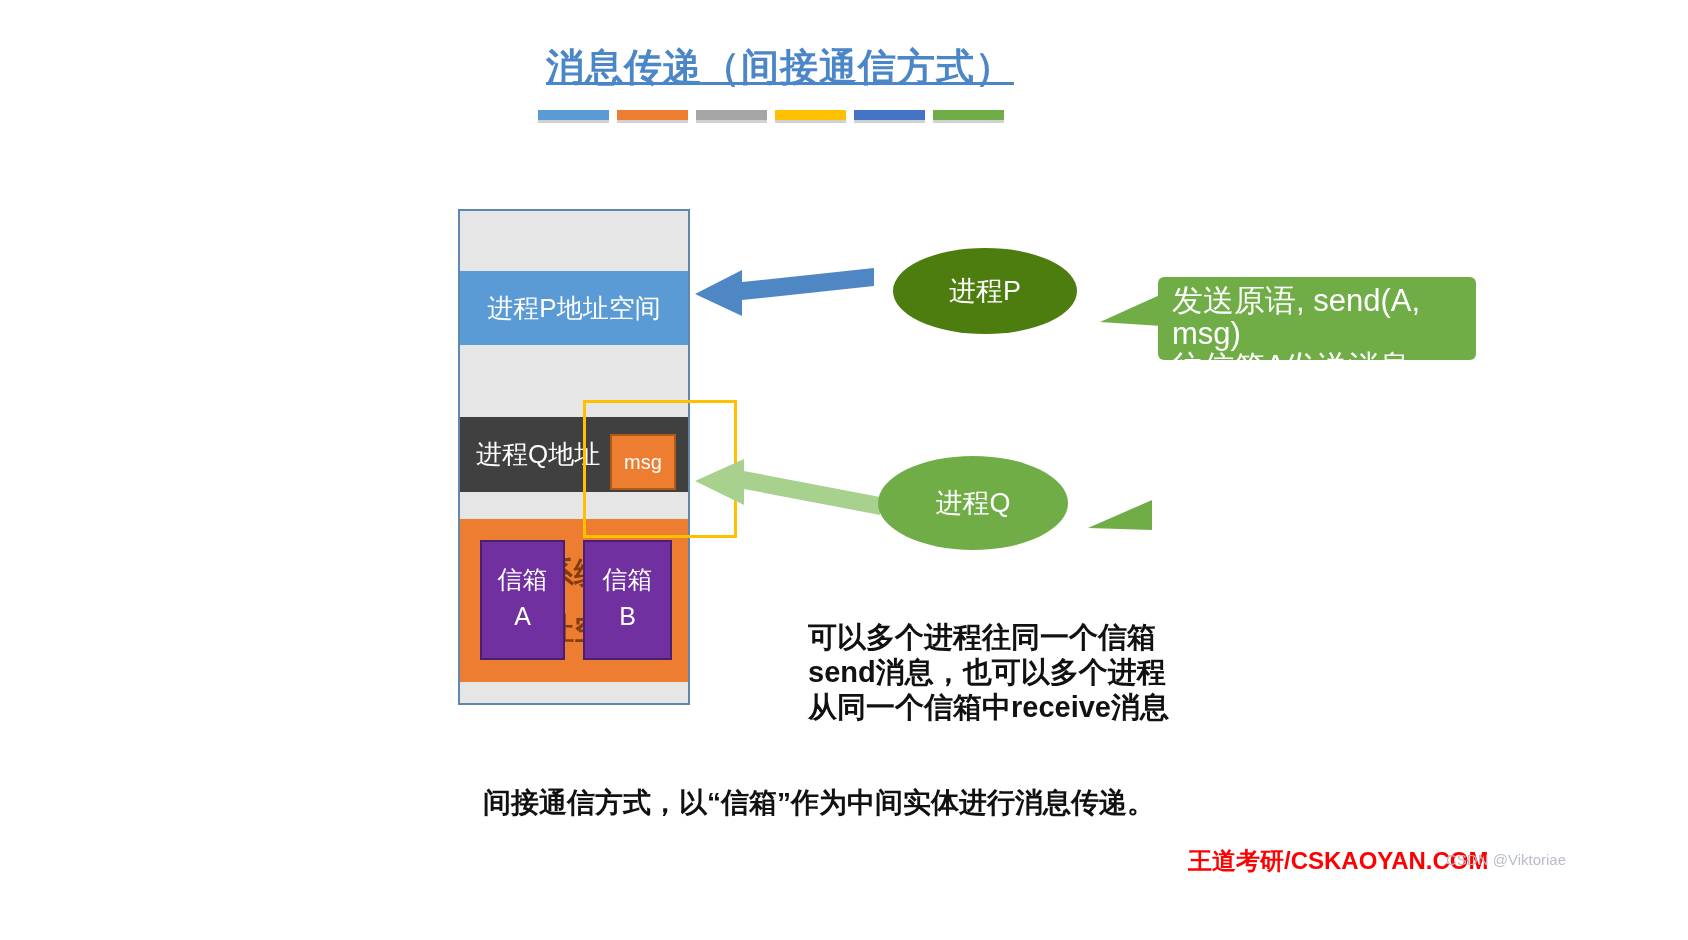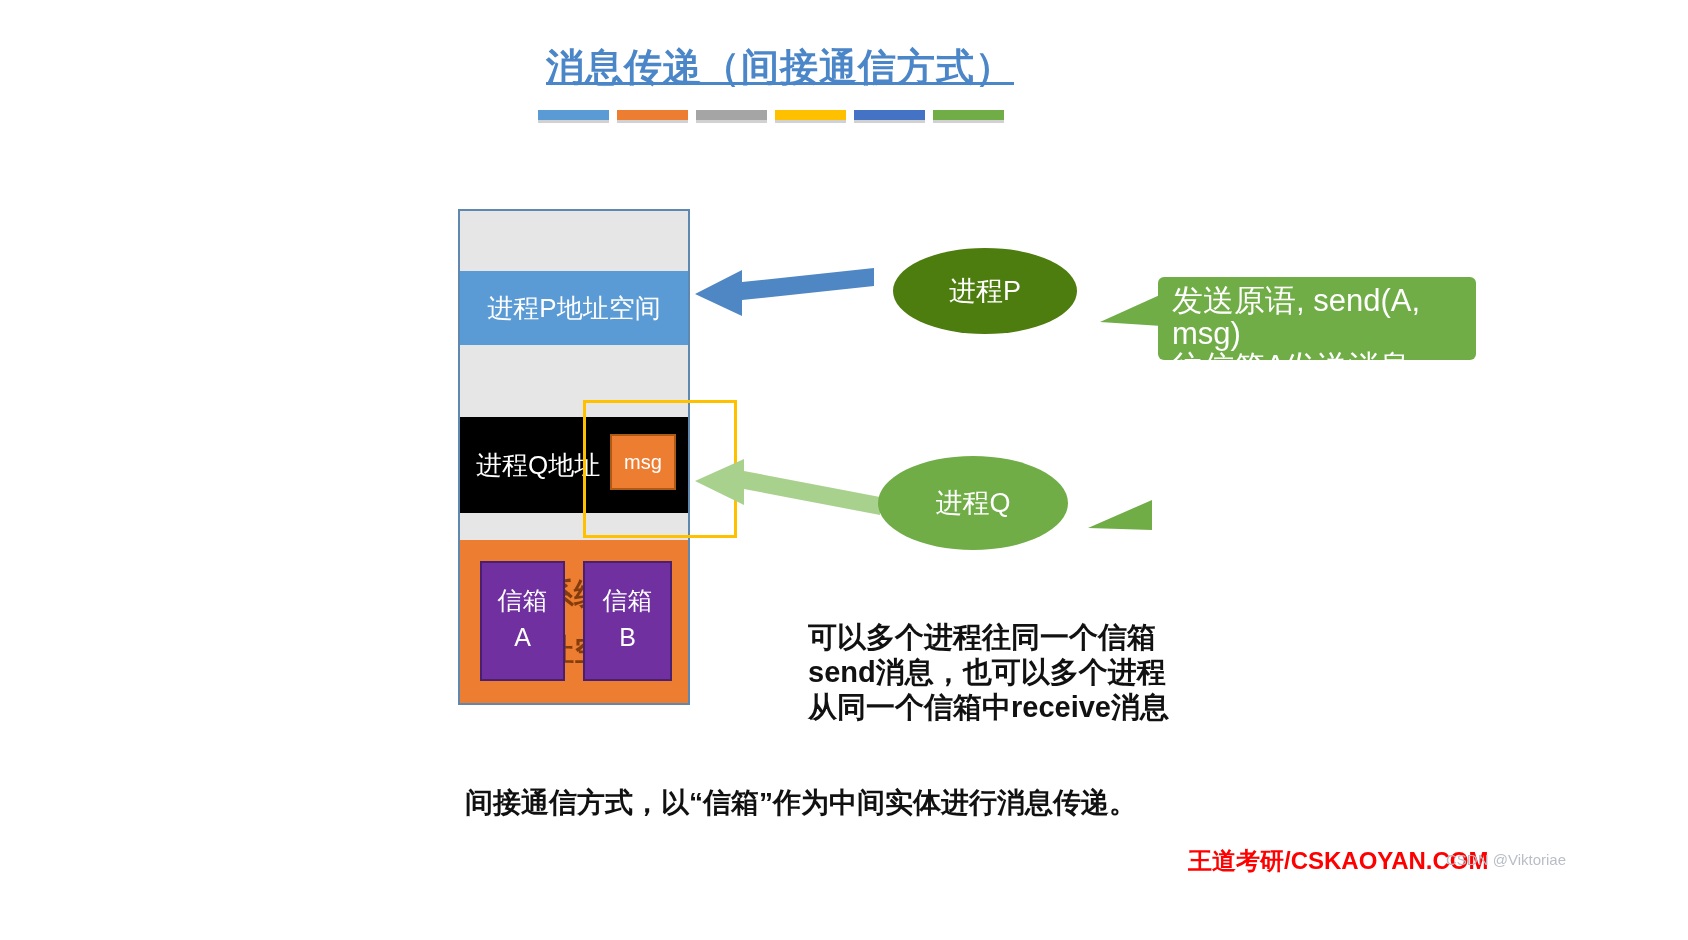--- a/index.html
+++ b/index.html
@@ -19,21 +19,21 @@
   .bar-1{background:#5B9BD5}.bar-2{background:#ED7D31}.bar-3{background:#A5A5A5}
   .bar-4{background:#FFC000}.bar-5{background:#4472C4}.bar-6{background:#70AD47}
 
   
   #memory{left:458px;top:209px;width:232px;height:496px;border:2px solid #5E88B0;
     box-sizing:border-box;background:#E7E6E6;z-index:1;}
   .seg{width:100%;box-sizing:border-box;}
   .seg-gray1{height:60px;background:#E7E6E6;}
   .seg-blue{height:74px;background:#5B9BD5;display:flex;align-items:center;justify-content:center;}
   .seg-gray2{height:72px;background:#E7E6E6;}
-  .seg-green{height:96px;background:#000000;position:relative;display:flex;align-items:center;}
+  .seg-green{height:75px;background:#404040;position:relative;display:flex;align-items:center;}
   .seg-gray3{height:27px;background:#E7E6E6;}
   .seg-orange{height:163px;background:#ED7D31;position:relative;padding-left:36px;}
   .band-label{color:#fff;font-size:26px;white-space:nowrap;}
   .seg-green .band-label{padding-left:16px;}
   #msg-box{position:absolute;left:150px;top:17px;width:66px;height:56px;background:#ED7D31;
     border:2px solid #AE5A14;color:#fff;font-size:20px;display:flex;align-items:center;
     justify-content:center;box-sizing:border-box;}
   #kernel-hidden-text{position:absolute;left:21px;top:26px;width:186px;text-align:center;
     font-size:30px;line-height:56px;color:#843C0C;font-weight:bold;z-index:1;}
   .mailbox{position:absolute;top:21px;height:120px;background:#7030A0;border:2px solid #4B1F6F;
@@ -65,21 +65,21 @@
   #callout-receive{left:1148px;top:478px;width:366px;height:74px;font-size:23px;
     line-height:32px;padding:4px 0 0 14px;}
   #callout-send-tail{left:1098px;top:292px;z-index:3;}
   #callout-receive-tail{left:1086px;top:498px;z-index:3;}
 
   
   #note{left:808px;top:620px;width:410px;font-size:29px;line-height:35px;color:#111;
     font-weight:600;}
 
   
-  #footer-line{left:465px;top:784px;font-size:28px;color:#111;font-weight:600;white-space:nowrap;}
+  #footer-line{left:483px;top:784px;font-size:28px;color:#111;font-weight:600;white-space:nowrap;}
 
   
   #brand{left:1188px;top:845px;font-size:24px;font-weight:bold;color:#FF0000;white-space:nowrap;}
   #watermark{left:1446px;top:851px;font-size:15px;color:#B9BEC6;z-index:5;white-space:nowrap;}
 </style>
 </head>
 <body>
 
 <div id="canvas">
 

